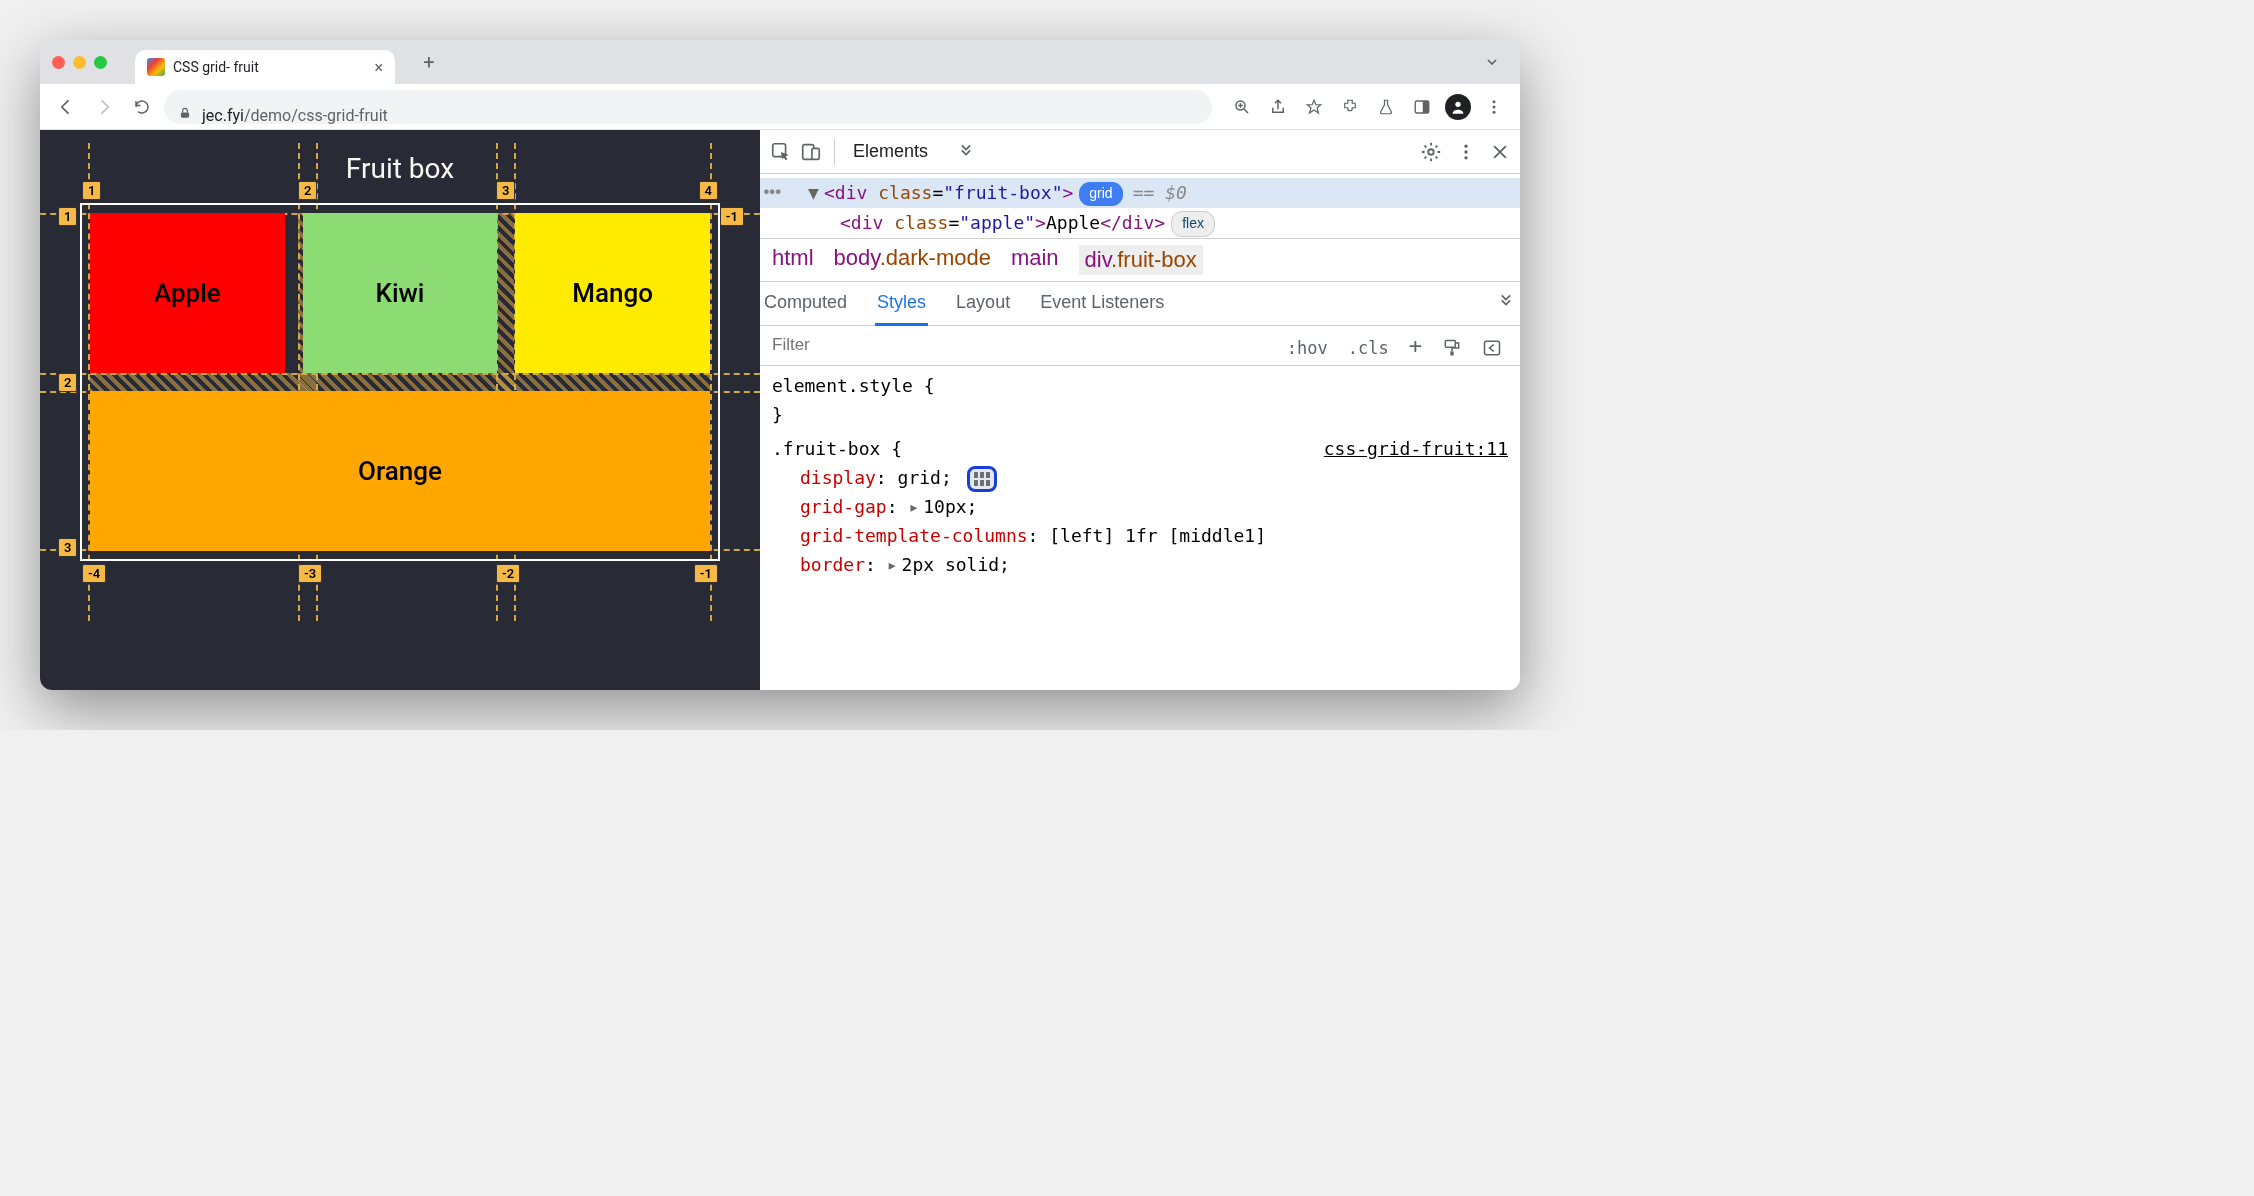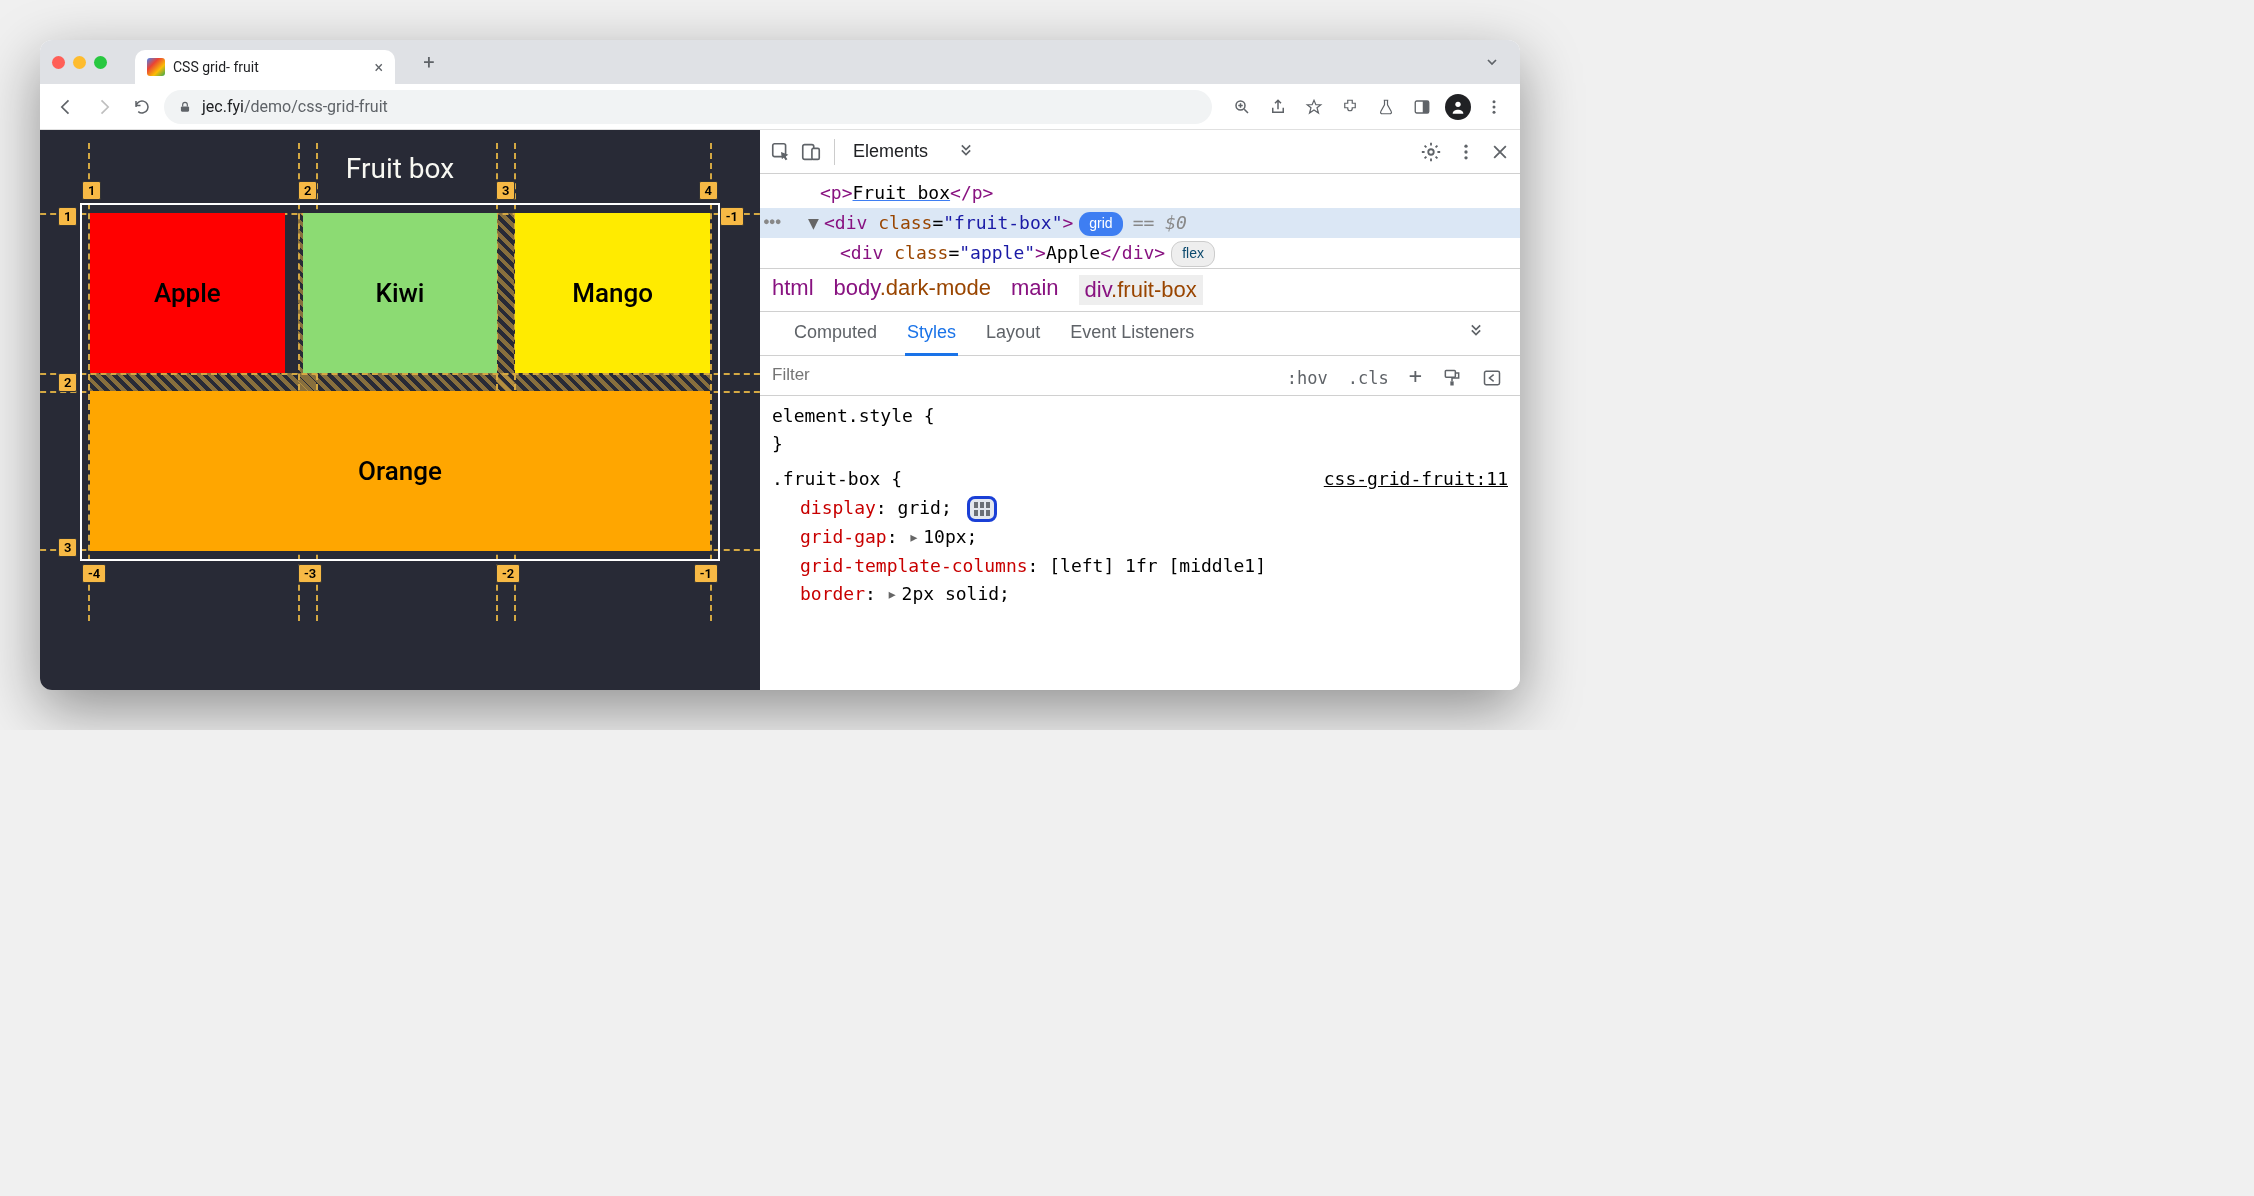--- a/index.html
+++ b/index.html
@@ -59,21 +59,20 @@
     gap: 6px;
   }
   .addrbar .navbtn { width:32px; height:32px; display:flex; align-items:center; justify-content:center; color:#5f6368; font-size:20px; border-radius:50%; cursor:pointer;}
   .addrbar .navbtn.dis { color:#bfbfbf; }
   .omnibox {
     flex: 1;
     height: 34px;
     background:#f1f3f4;
     border-radius: 17px;
     display:flex;
-    align-items:center;
     padding: 16px 14px;
     gap:10px;
     color:#202124;
     font-size:16px;
   }
   .omnibox .lock { color:#5f6368; font-size:14px;}
   .addr-actions { display:flex; gap:4px; align-items:center; margin-left:8px; color:#5f6368;}
   .addr-actions .ibtn { width:32px; height:32px; display:flex; align-items:center; justify-content:center; cursor:pointer; border-radius:50%;}
   .avatar { width:26px; height:26px; border-radius:50%; background:#202124; color:#fff; display:flex; align-items:center; justify-content:center; font-size:14px;}
 
@@ -129,21 +128,21 @@
   .badge { display:inline-block; background:#3e7ef2; color:#fff; font-family:-apple-system,sans-serif; font-size:14px; padding:1px 10px; border-radius:11px; margin-left:6px; vertical-align:middle;}
   .badge.grey{ background:#eee; color:#0c4a6e; border:1px solid #ccc;}
   .eqz { font-family:Menlo,monospace; color:#888; font-style:italic; margin-left:10px;}
   .dom-row .tri{ color:#666; margin-right:2px; display:inline-block; width:14px;}
   
   .crumb { border-top:1px solid #d0d0d0; border-bottom:1px solid #d0d0d0; padding:6px 12px; display:flex; gap:20px; font-family:-apple-system,sans-serif; font-size:22px;}
   .crumb span{color:#881280;}
   .crumb .cls{color:#994500;}
   .crumb .sel{background:#eee; padding:2px 6px;}
   
-  .subtabs { display:flex; gap:26px; padding:0 32px; border-bottom:1px solid #d0d0d0; font-family:-apple-system,sans-serif; font-size:18px; color:#5f6368;}
+  .subtabs { display:flex; gap:26px; padding:0 2px; border-bottom:1px solid #d0d0d0; font-family:-apple-system,sans-serif; font-size:18px; color:#5f6368;}
   .subtabs div{padding:10px 2px; cursor:pointer;}
   .subtabs .active{color:#1a73e8; border-bottom:3px solid #1a73e8; margin-bottom:-1px;}
   .subtabs .more{margin-left:auto;}
   
   .filterrow{ display:flex; align-items:center; border-bottom:1px solid #d0d0d0; height:40px; padding:0 10px; color:#5f6368; font-family:-apple-system,sans-serif; font-size:17px;}
   .filterrow input{border:none; outline:none; font-family:inherit; font-size:inherit; color:#5f6368; flex:0 0 200px; background:transparent;}
   .filterrow .fbtn{ padding:0 8px; cursor:pointer; font-family:Menlo,monospace; font-size:17px;}
   .filterrow .right{margin-left:auto; display:flex; gap:4px; align-items:flex-end;}
   
   .stylespane { padding:6px 12px 12px; font-size:18px; line-height:1.6; overflow:auto;}
@@ -347,23 +346,20 @@
             </span>
           <span>
               <svg width="20" height="20" viewBox="0 0 24 24">
                 <path d="M5 5l14 14M19 5L5 19" stroke="#5f6368" stroke-width="2.2"></path>
               </svg>
             </span>
         </div>
       </div>
 
       <div class="dom">
-        <div class="dom-row" style="padding-left:60px">
-          <span class="tag">&lt;p&gt;</span><span class="txt" style="text-decoration:underline;text-decoration-color:#3e7ef2;">Fruit box</span><span class="tag">&lt;/p&gt;</span>
-        </div>
         <div class="dom-row selected" style="padding-left:48px">
           <span class="tri">▼</span><span class="tag">&lt;div</span> <span class="attr">class</span>=<span class="val">"<span>fruit-box</span>"</span><span class="tag">&gt;</span><span class="badge">grid</span><span class="eqz">== $0</span>
         </div>
         <div class="dom-row" style="padding-left:80px">
           <span class="tag">&lt;div</span> <span class="attr">class</span>=<span class="val">"<span>apple</span>"</span><span class="tag">&gt;</span><span class="txt">Apple</span><span class="tag">&lt;/div&gt;</span><span class="badge grey">flex</span>
         </div>
       </div>
 
       <div class="crumb">
         <span>html</span>

